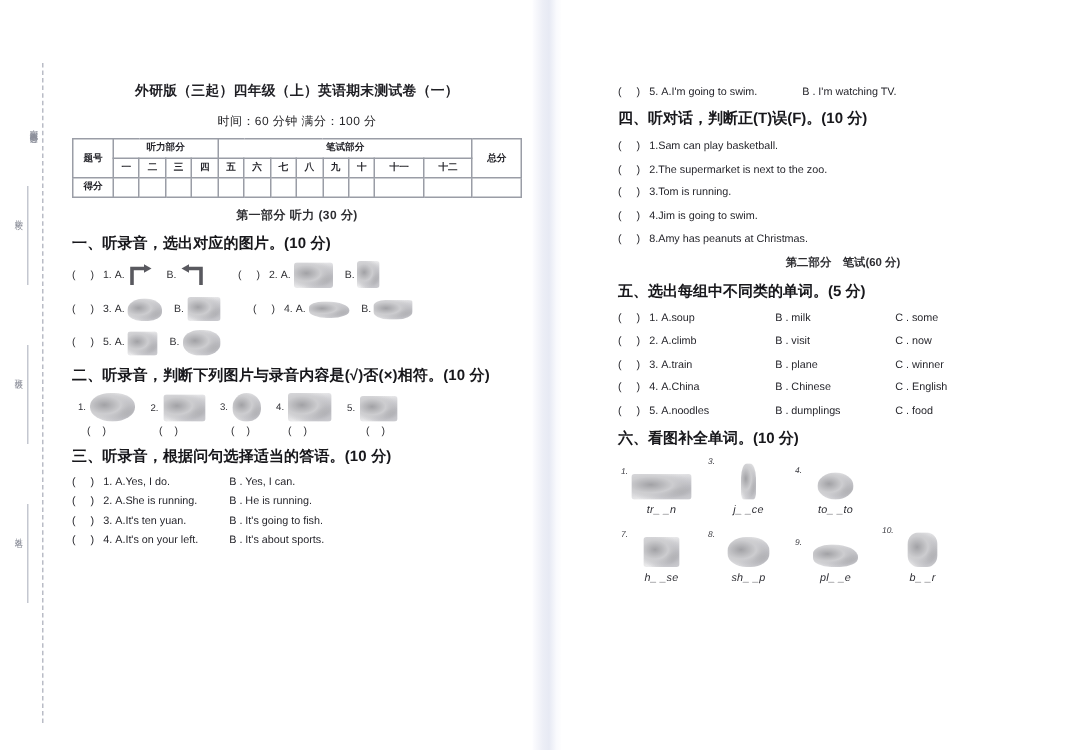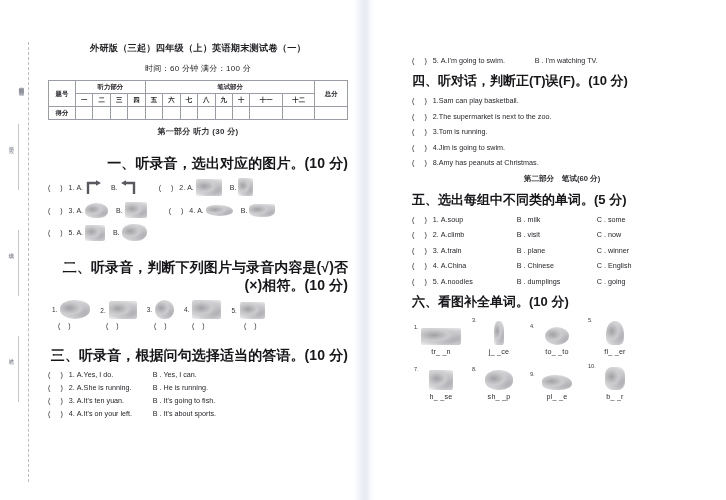--- a/index.html
+++ b/index.html
@@ -37,21 +37,21 @@
   .seal-bar{
     position:absolute;left:-11px;width:1px;background:#c4c7d0;
   }
   .seal-word{
     position:absolute;left:-22px;width:8px;
     font-size:5.5px;line-height:6px;color:#8a8d98;
     writing-mode:vertical-rl;text-orientation:upright;letter-spacing:1px;
   }
 
   
-  .body-left{position:absolute;left:48px;top:42px;width:300px;}
+  .body-left{position:absolute;left:48px;top:54px;width:300px;}
   .doc-title{
     font-size:9.2px;font-weight:bold;text-align:center;
     letter-spacing:.2px;color:#1f1f24;margin:0 0 8px 0;
   }
   .doc-sub{
     font-size:8px;text-align:center;color:#262629;margin:0 0 6px 0;
     letter-spacing:.3px;
   }
   table.score{
     border-collapse:collapse;width:300px;margin:0 0 6px 0;
@@ -60,23 +60,22 @@
   table.score td,table.score th{
     border:1px solid #9a9da6;text-align:center;font-weight:bold;
     padding:0;height:12px;line-height:12px;
   }
   table.score .lbl{width:26px;}
   .part-title{
     font-size:8px;font-weight:bold;text-align:center;margin:3px 0 6px 0;
     letter-spacing:.3px;
   }
   .sec-head{
-    font-size:14px;font-weight:bold;margin:18px 0 5px 0;letter-spacing:.1px;
+    font-size:10px;font-weight:bold;margin:6px 0 5px 0;letter-spacing:.1px;
     color:#17171b;
-    text-align:right;
   }
   .qrow{font-size:7.2px;margin:0 0 4px 0;color:#26262c;white-space:nowrap;}
   .paren{letter-spacing:4px;}
 
   
   .picrow{display:flex;align-items:center;margin:0 0 6px 0;font-size:7px;}
   .pcell{display:flex;align-items:center;}
   .pcell .lead{margin-right:2px;white-space:nowrap;}
   .gapx{width:22px;}
 
@@ -96,28 +95,28 @@
   
   .judgerow{display:flex;align-items:flex-end;margin:2px 0 0 4px;font-size:6.4px;}
   .judgeitem{display:flex;align-items:center;margin-right:10px;}
   .judgeitem .num{margin-right:3px;color:#303036;}
   .parenrow{display:flex;margin:3px 0 0 10px;font-size:7px;letter-spacing:3px;}
   .parenrow span{display:inline-block;}
 
   
   .body-right{position:absolute;left:412px;top:56px;width:300px;}
   .rrow{font-size:7.2px;margin:0 0 6.5px 0;color:#26262c;white-space:nowrap;}
-  .rsec{font-size:13px;font-weight:bold;margin:7px 0 6px 0;color:#17171b;}
+  .rsec{font-size:10px;font-weight:bold;margin:7px 0 6px 0;color:#17171b;}
   .rpart{font-size:7.6px;font-weight:bold;text-align:center;margin:6px 0 6px 0;}
   .opt3{display:inline-block;}
   .w-a{width:74px;}
   .w-b{width:78px;}
 
   
-  .wgrid{margin-top:3px;}
+  .wgrid{margin-top:3px;font-style:italic;}
   .wline{display:flex;align-items:flex-end;justify-content:flex-start;}
   .wcell{width:58px;display:flex;flex-direction:column;align-items:center;}
   .wcell .idx{align-self:flex-start;font-size:5.6px;color:#3a3a40;margin-bottom:-2px;margin-left:2px;}
   .wcell .wimg{margin-bottom:2px;}
   .wcell .wtxt{font-size:7.2px;color:#2c2c32;letter-spacing:.2px;white-space:nowrap;}
   .wrowgap{height:7px;}
 
   
   .watermark{
     position:absolute;right:14px;bottom:12px;
@@ -382,21 +381,21 @@
       <span>4.</span>
       <span class="opt3 w-a">A.China</span>
       <span class="opt3 w-b">B . Chinese</span>
       <span>C . English</span>
     </div>
     <div class="rrow">
       <span class="paren">(       )</span>
       <span>5.</span>
       <span class="opt3 w-a">A.noodles</span>
       <span class="opt3 w-b">B . dumplings</span>
-      <span>C . going</span>
+      <span>C . food</span>
     </div>
 
     <div class="rsec">六、看图补全单词。(10 分)</div>
 
     <div class="wgrid">
       <div class="wline">
         <div class="wcell">
           <span class="idx">1.</span>
           <span class="pic wimg" style="width:40px;height:17px"></span>
           <span class="wtxt">tr_ _n</span>
@@ -404,25 +403,20 @@
         <div class="wcell">
           <span class="idx">3.</span>
           <span class="pic wimg" style="width:10px;height:24px;border-radius:40% 40% 18% 18%"></span>
           <span class="wtxt">j_ _ce</span>
         </div>
         <div class="wcell">
           <span class="idx">4.</span>
           <span class="pic wimg" style="width:24px;height:18px;border-radius:50%"></span>
           <span class="wtxt">to_ _to</span>
         </div>
-        <div class="wcell">
-          <span class="idx">5.</span>
-          <span class="pic wimg" style="width:18px;height:24px;border-radius:50% 50% 30% 30%"></span>
-          <span class="wtxt">fl_ _er</span>
-        </div>
       </div>
 
       <div class="wrowgap"></div>
 
       <div class="wline">
         <div class="wcell">
           <span class="idx">7.</span>
           <span class="pic wimg" style="width:24px;height:20px"></span>
           <span class="wtxt">h_ _se</span>
         </div>

